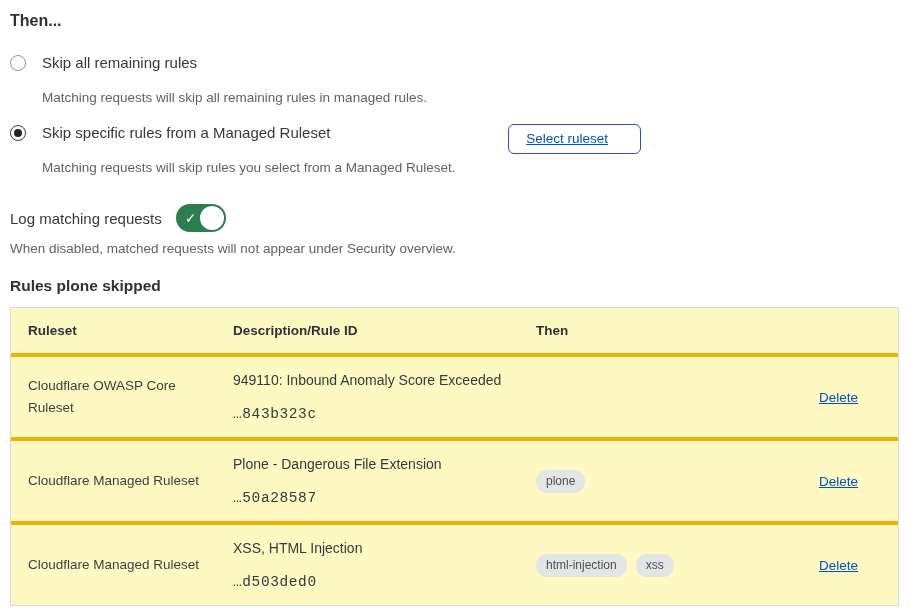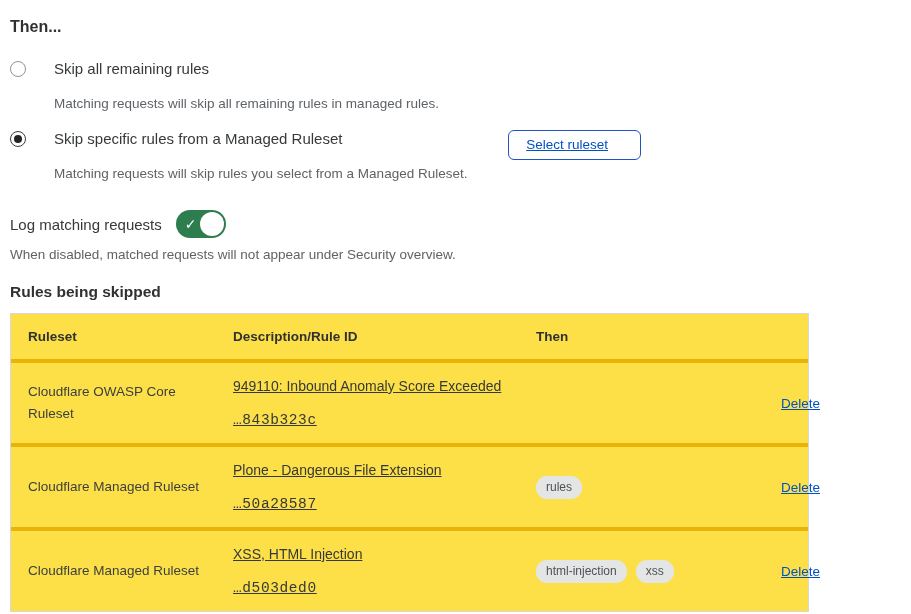--- a/index.html
+++ b/index.html
@@ -10,27 +10,26 @@
     font-size: 15px;
     overflow: hidden;
   }
   .page { padding: 10px 12px 0 10px; width: 911px; }
 
   
   .then-heading {
     font-size: 16px;
     font-weight: 700;
     color: #313131;
-    margin: 8px 0 22px 0;
+    margin: 2px 0 22px 0;
   }
   .option-row {
     display: flex;
     align-items: flex-start;
     margin-bottom: 14px;
-    gap: 12px;
   }
   .radio {
     width: 16px;
     height: 16px;
     min-width: 16px;
     border: 1.5px solid #8f9394;
     border-radius: 50%;
     background: #fff;
     margin-top: 3px;
     position: relative;
@@ -97,23 +96,23 @@
   .log-desc { font-size: 13.5px; color: #5f6367; line-height: 20px; margin-bottom: 18px; }
 
   
   .table-heading {
     font-size: 15.5px;
     font-weight: 700;
     color: #313131;
     margin-bottom: 12px;
   }
   .rules-table {
-    width: 799px;
+    width: 889px;
     border: 1px solid #d6d8d9;
-    background: #fde047;
+    background: #fef9c3;
   }
   .tr {
     display: grid;
     grid-template-columns: 205px 303px 245px 1fr;
   }
   .tr + .tr { border-top: 4px solid #eab308; }
   .thead { height: 45px; }
   .thead .th {
     display: flex;
     align-items: center;
@@ -129,21 +128,20 @@
     padding-left: 17px;
     padding-right: 14px;
     font-size: 13.5px;
   }
   .td-ruleset { color: #3c3f40; line-height: 22px; }
   .td-desc {
     flex-direction: column;
     align-items: flex-start;
     justify-content: center;
     gap: 17px;
-    text-decoration: underline;
   }
   .desc-line { font-size: 14px; color: #36393a; line-height: 17px; }
   .rule-id {
     font-family: "Liberation Mono", "DejaVu Sans Mono", monospace;
     font-size: 14.5px;
     color: #36393a;
     letter-spacing: 0.6px;
     line-height: 17px;
   }
   .td-tags { gap: 9px; }
@@ -192,21 +190,21 @@
 
   <div class="log-row">
     <span class="log-label">Log matching requests</span>
     <div class="toggle">
       <span class="check-icon">✓</span>
       <span class="knob"></span>
     </div>
   </div>
   <div class="log-desc">When disabled, matched requests will not appear under Security overview.</div>
 
-  <div class="table-heading">Rules being skipped</div>
+  <div class="table-heading">Rules plone skipped</div>
 
   <div class="rules-table">
     <div class="tr thead">
       <div class="th">Ruleset</div>
       <div class="th">Description/Rule ID</div>
       <div class="th">Then</div>
       <div class="th"></div>
     </div>
 
     <div class="tr trow">
@@ -221,21 +219,21 @@
       </div>
     </div>
 
     <div class="tr trow">
       <div class="td td-ruleset">Cloudflare Managed Ruleset</div>
       <div class="td td-desc">
         <div class="desc-line">Plone - Dangerous File Extension</div>
         <div class="rule-id">…50a28587</div>
       </div>
       <div class="td td-tags">
-        <span class="tag-pill">rules</span>
+        <span class="tag-pill">plone</span>
       </div>
       <div class="td td-action">
         <a class="delete-link">Delete</a>
       </div>
     </div>
 
     <div class="tr trow">
       <div class="td td-ruleset">Cloudflare Managed Ruleset</div>
       <div class="td td-desc">
         <div class="desc-line">XSS, HTML Injection</div>

